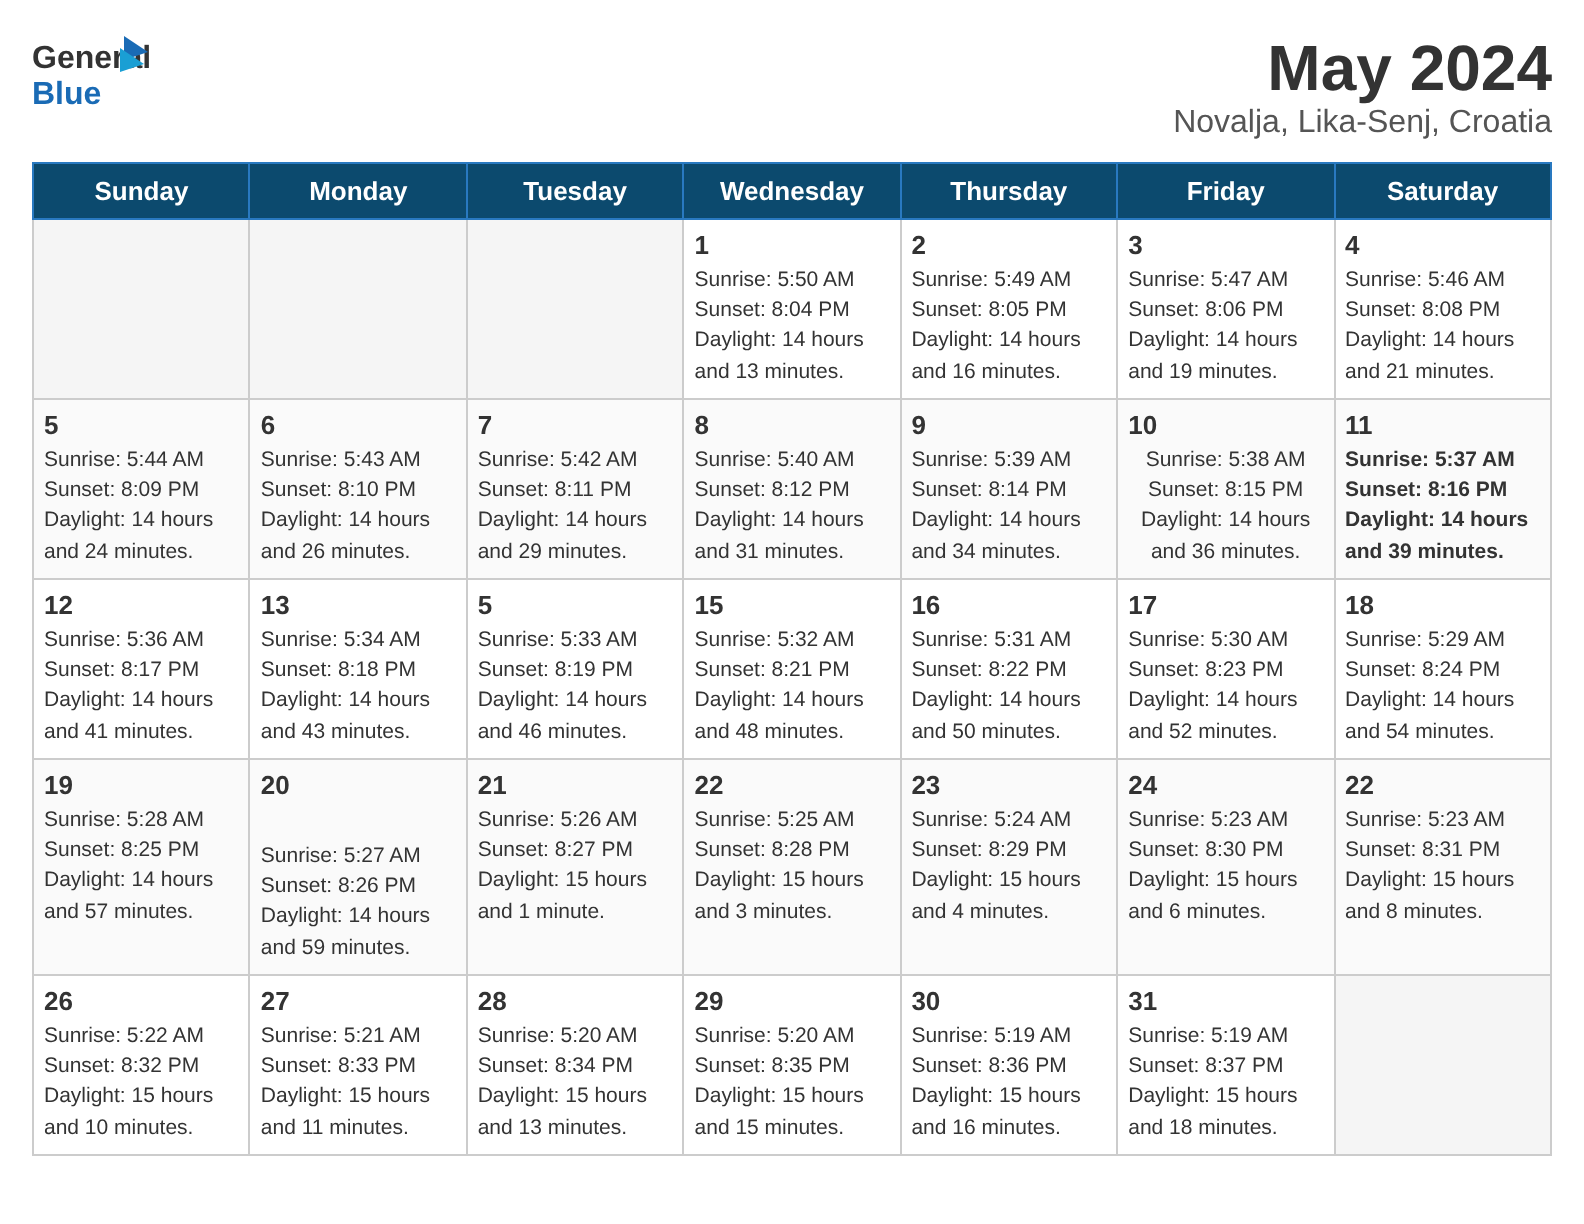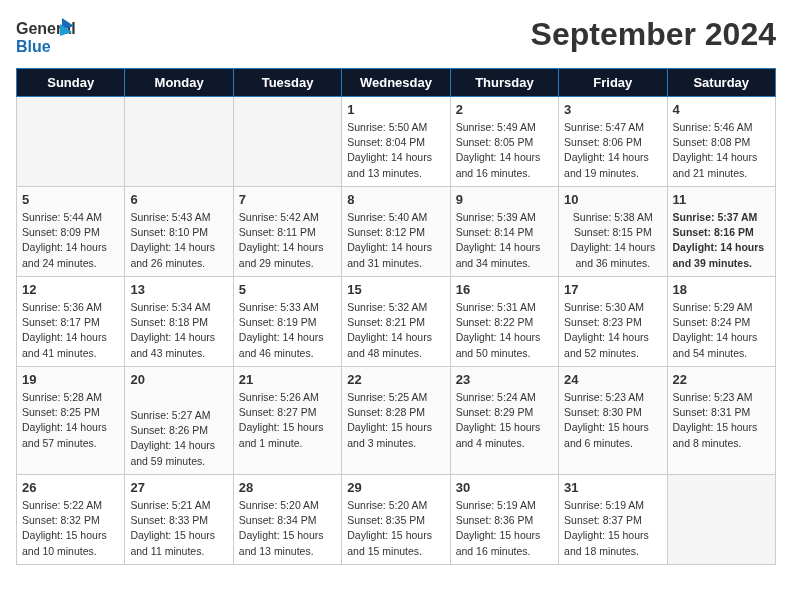--- a/index.html
+++ b/index.html
@@ -32,21 +32,21 @@
     .location-title {
       font-size: 16px;
       color: #555;
     }
     table {
       width: 100%;
       border-collapse: collapse;
       table-layout: fixed;
     }
     th {
-      background-color: #0f172a;
+      background-color: #0c4a6e;
       color: #fff;
       text-align: center;
       padding: 6px 4px;
       font-size: 13px;
       font-weight: bold;
       border: 1px solid #2979c0;
     }
     td {
       border: 1px solid #ccc;
       vertical-align: top;
@@ -80,21 +80,22 @@
 <div class="header">
   <div class="logo">
       <svg width="60" height="42" viewBox="0 0 60 42">
         <text x="0" y="18" font-size="16" font-weight="bold" fill="#333" font-family="Arial,sans-serif">General</text>
         <text x="0" y="36" font-size="16" font-weight="bold" fill="#1a6bb5" font-family="Arial,sans-serif">Blue</text>
         <polygon points="46,2 58,10 46,14" fill="#1a6bb5"></polygon>
         <polygon points="44,8 56,16 44,20" fill="#1a9fd4"></polygon>
       </svg>
     </div>
   <div class="title-section">
-    <div class="month-title">September 2024</div>
+    <div class="month-title">May 2024</div>
+    <div class="location-title">Novalja, Lika-Senj, Croatia</div>
   </div>
 </div>
 
 <table>
   <thead>
     <tr>
     <th>Sunday</th>
         <th>Monday</th>
         <th>Tuesday</th>
         <th>Wednesday</th>

